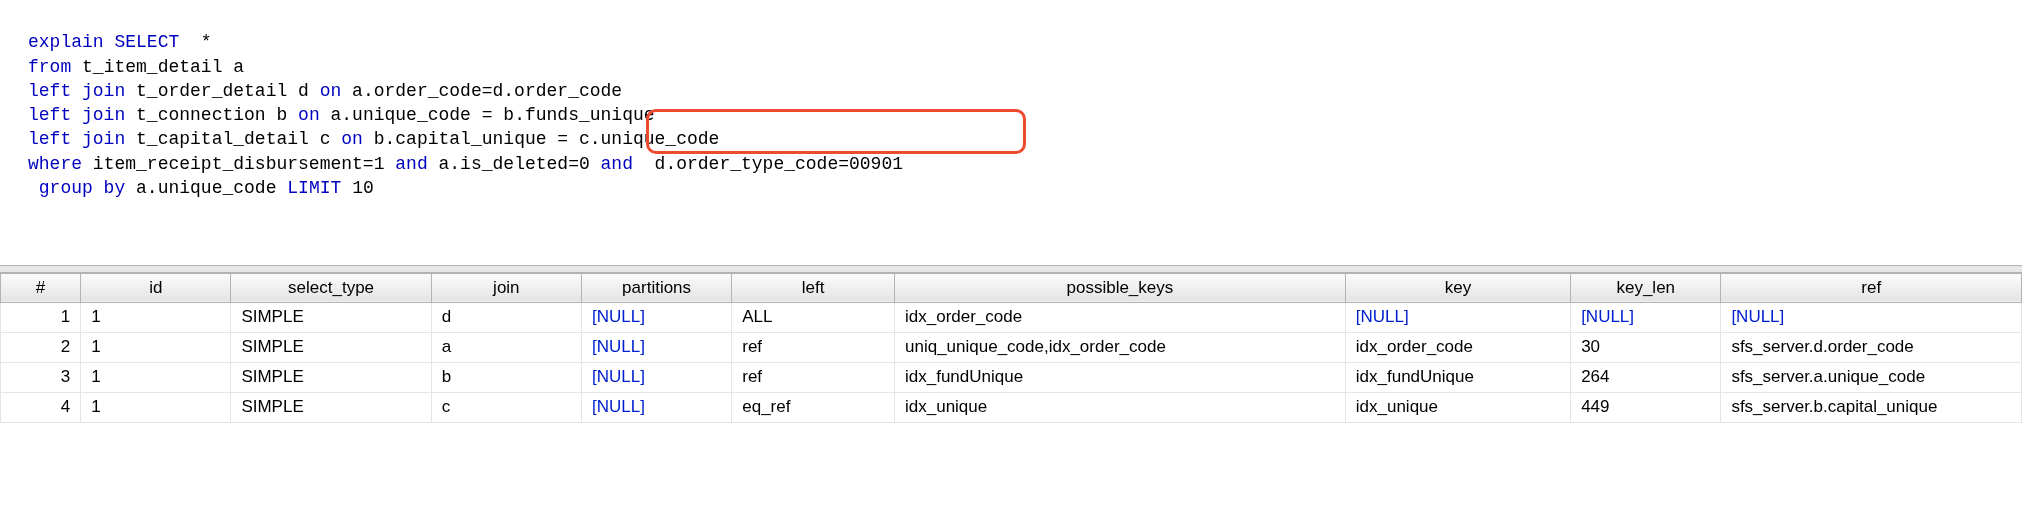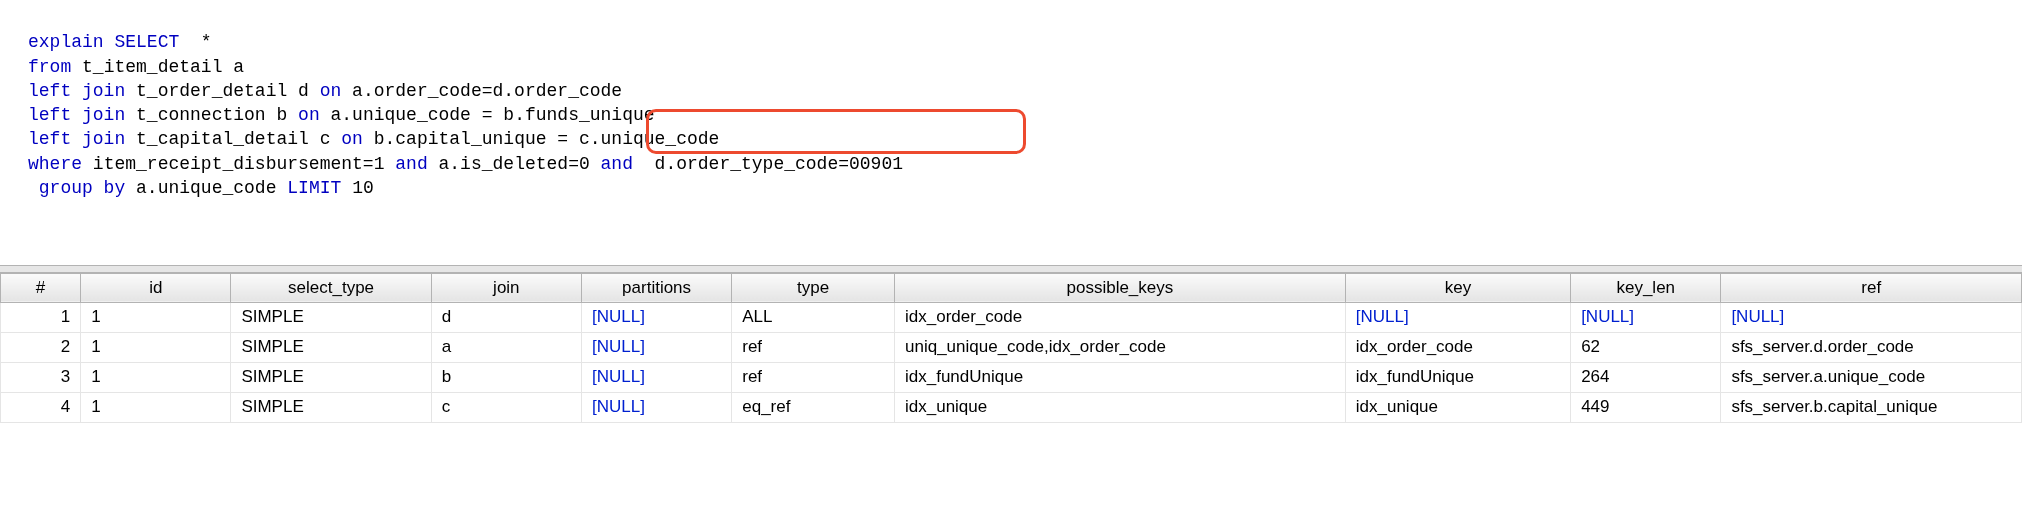--- a/index.html
+++ b/index.html
@@ -56,21 +56,21 @@
         <col class="col-kl">
         <col class="col-ref">
   </colgroup>
   <thead>
     <tr>
       <th>#</th>
       <th>id</th>
       <th>select_type</th>
       <th>join</th>
       <th>partitions</th>
-      <th>type</th>
+      <th>left</th>
       <th>possible_keys</th>
       <th>key</th>
       <th>key_len</th>
       <th>ref</th>
     </tr>
   </thead>
   <tbody id="tbody">
         <tr>
           <td class="rownum">1</td>
           <td>1</td>
@@ -85,21 +85,21 @@
         </tr>
         <tr>
           <td class="rownum">2</td>
           <td>1</td>
           <td>SIMPLE</td>
           <td>a</td>
           <td class="null">[NULL]</td>
           <td>ref</td>
           <td>uniq_unique_code,idx_order_code</td>
           <td>idx_order_code</td>
-          <td>62</td>
+          <td>30</td>
           <td>sfs_server.d.order_code</td>
         </tr>
         <tr>
           <td class="rownum">3</td>
           <td>1</td>
           <td>SIMPLE</td>
           <td>b</td>
           <td class="null">[NULL]</td>
           <td>ref</td>
           <td>idx_fundUnique</td>

